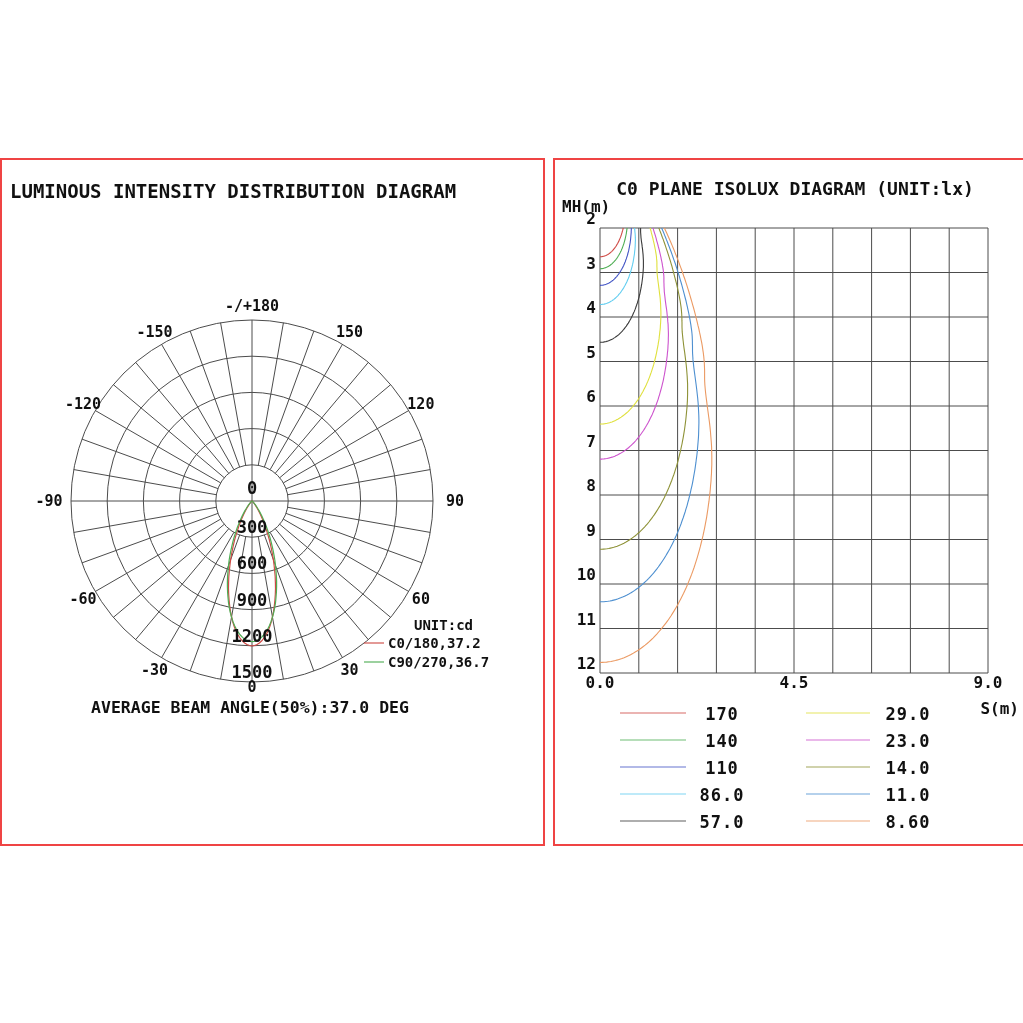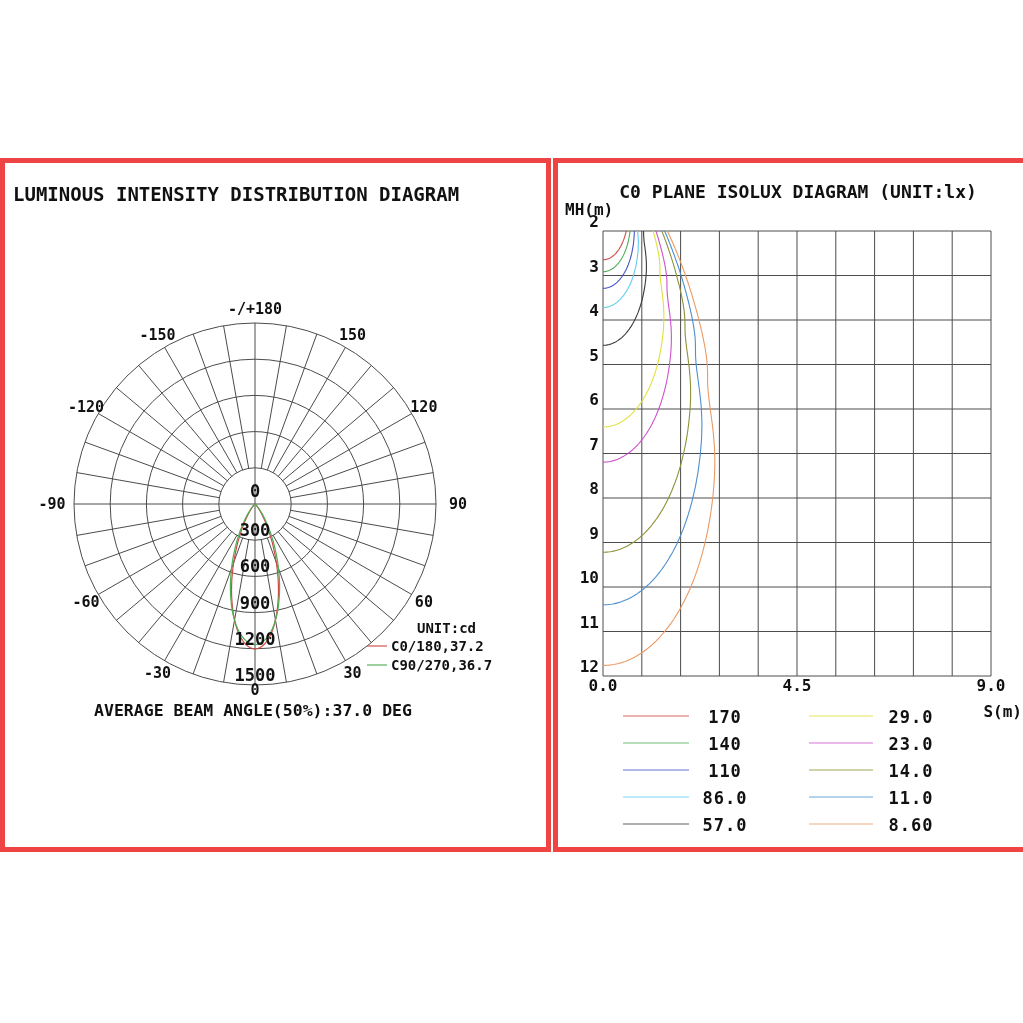--- a/index.html
+++ b/index.html
@@ -1,18 +1,18 @@
 <!DOCTYPE html>
 <html><head>
 <meta charset="utf-8">
 <style>
   html,body{margin:0;padding:0;background:#fff;}
   #canvas{position:relative;width:1023px;height:1023px;background:#fff;overflow:hidden;
           font-family:"DejaVu Sans Mono", monospace;}
-  .panel{position:absolute;top:158px;height:684px;background:#fff;border:5px solid #ef4444;}
+  .panel{position:absolute;top:158px;height:684px;background:#fff;border:2px solid #ef4444;}
   .panel.left{left:0;width:541px;}
   .panel.right{left:553px;width:492px;}
   text{font-family:"DejaVu Sans Mono", monospace;font-weight:700;fill:#111;}
   .title-l{font-size:19px;}
   .title-r{font-size:18px;}
   .footer-t{font-size:16.5px;}
   .axname{font-size:16px;}
   .tick{font-size:16px;}
   .ringlab{font-size:17px;}
   .anglab{font-size:15px;}

